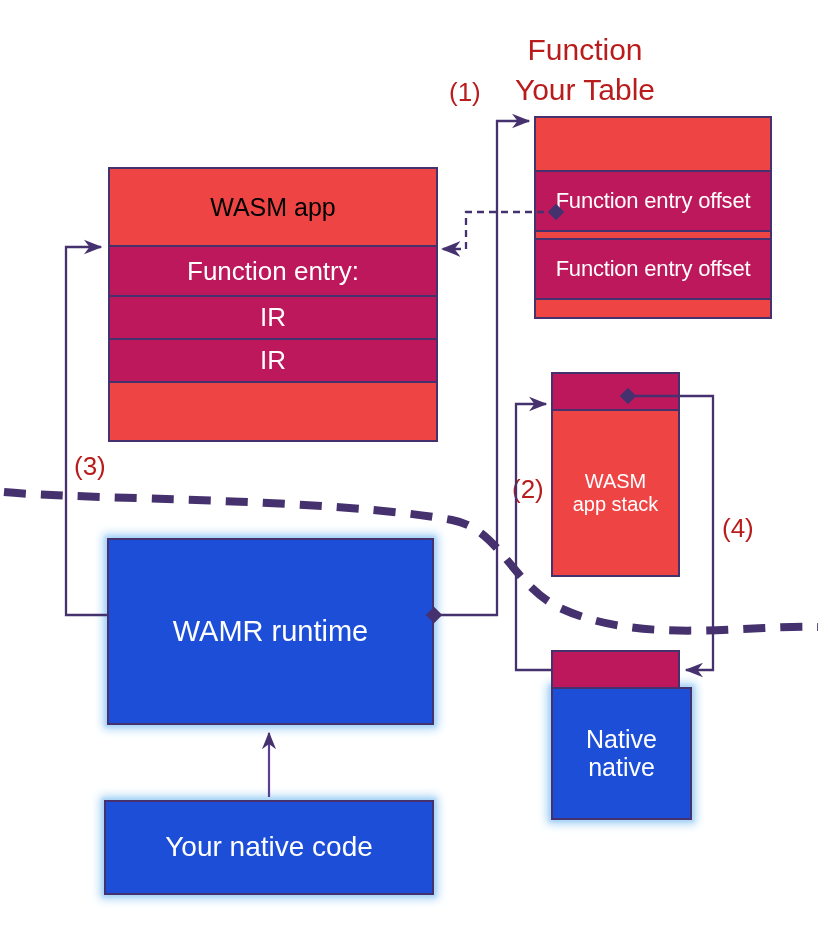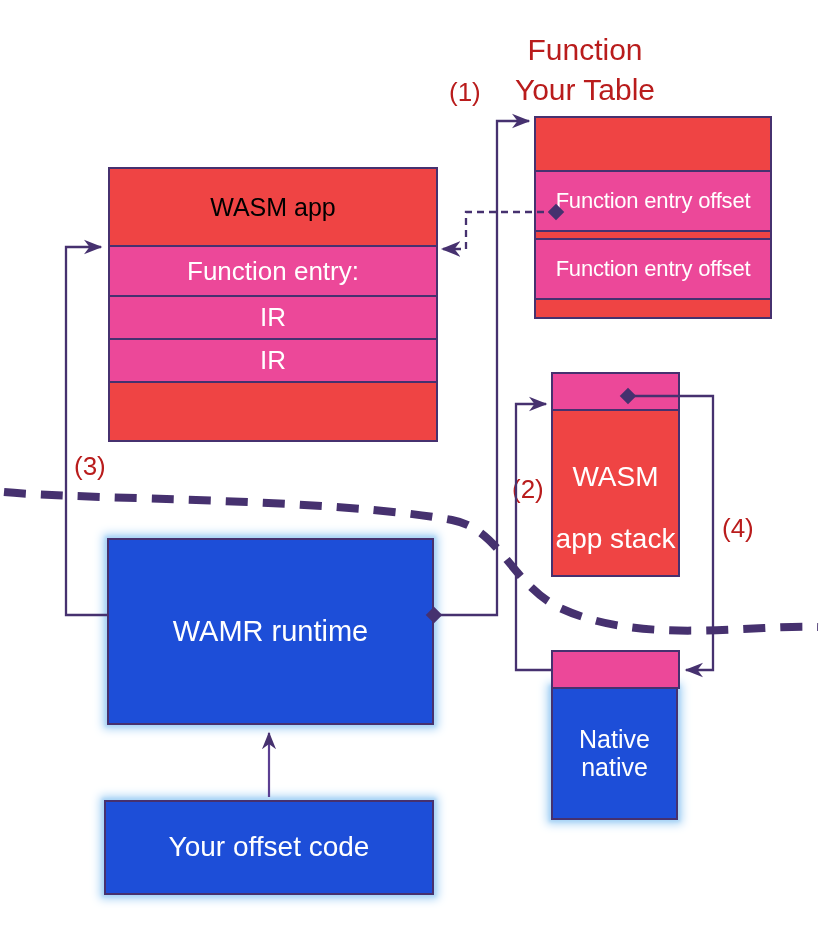--- a/index.html
+++ b/index.html
@@ -33,21 +33,21 @@
     position: absolute;
     box-sizing: border-box;
     border: 2.5px solid #46316F;
     display: flex;
     align-items: center;
     justify-content: center;
     text-align: center;
     line-height: 1.1;
   }
   .fill-gray  { background: #ef4444; }
-  .fill-cyan  { background: #ec4899; }
+  .fill-cyan  { background: #be185d; }
   .fill-purple{ background: #1d4ed8; }
 
   .txt-white { color: #FFFFFF; }
   .txt-black { color: #000000; }
 
   .glow {
     box-shadow: 0 0 9px 4px #A8D3F5, 0 0 3px 2px #BBDDF8;
   }
 
   
@@ -83,21 +83,21 @@
   .step-num {
     font-size: 26px;
   }
 
   .lbl-wasm-app   { font-size: 25px; }
   .lbl-fn-entry   { font-size: 26px; }
   .lbl-ir         { font-size: 26px; }
   .lbl-offset     { font-size: 22px; letter-spacing: -0.2px; }
   .lbl-runtime    { font-size: 29px; }
   .lbl-native     { font-size: 28px; }
-  .lbl-appstack   { font-size: 28px; margin-top: 30px; }
+  .lbl-appstack   { font-size: 20px; }
   .lbl-nativestk  { font-size: 25px; }
 </style>
 </head>
 <body>
 
 <div id="stage">
 
   <div class="label title-big" style="left:585px; top:33px; transform:translateX(-50%);">Function</div>
   <div class="label title-big" style="left:585px; top:73px; transform:translateX(-50%);">Your Table</div>
 
@@ -145,32 +145,32 @@
   <div class="stack-group" style="left:551px; top:372px; width:129px; height:205px;">
     <div class="band fill-cyan" style="top:0px; height:39px;"></div>
     <div class="band fill-gray" style="top:37px; height:168px; flex-direction:column;">
       <span class="lbl-appstack txt-white">WASM</span>
       <span class="lbl-appstack txt-white">app stack</span>
     </div>
   </div>
 
   <div class="stack-group" style="left:551px; top:650px; width:129px; height:170px;">
     <div class="band fill-cyan" style="top:0px; height:39px; z-index:3;"></div>
-    <div class="box fill-purple glow" style="left:0px; top:37px; width:127px; height:133px; flex-direction:column; z-index:2;">
+    <div class="box fill-purple glow" style="left:0px; top:37px; width:141px; height:133px; flex-direction:column; z-index:2;">
       <span class="lbl-nativestk txt-white">Native</span>
       <span class="lbl-nativestk txt-white">native</span>
     </div>
   </div>
 
   <div class="box fill-purple glow" style="left:107px; top:538px; width:327px; height:187px;">
     <span class="lbl-runtime txt-white">WAMR runtime</span>
   </div>
 
   <div class="box fill-purple glow" style="left:104px; top:800px; width:330px; height:95px;">
-    <span class="lbl-native txt-white">Your offset code</span>
+    <span class="lbl-native txt-white">Your native code</span>
   </div>
 
   <svg class="svg-layer" viewBox="0 0 819 925">
     <defs>
       <marker id="arrow" markerWidth="9" markerHeight="9" refX="7.4" refY="3.6" orient="auto" markerUnits="strokeWidth">
         <path d="M0,0.4 L8,3.6 L0,6.8 L2.4,3.6 Z" fill="#46316F"></path>
       </marker>
       <marker id="arrow-dash" markerWidth="10" markerHeight="10" refX="7.6" refY="4" orient="auto" markerUnits="strokeWidth">
         <path d="M0,0.6 L8.5,4 L0,7.4 L2.6,4 Z" fill="#46316F"></path>
       </marker>

